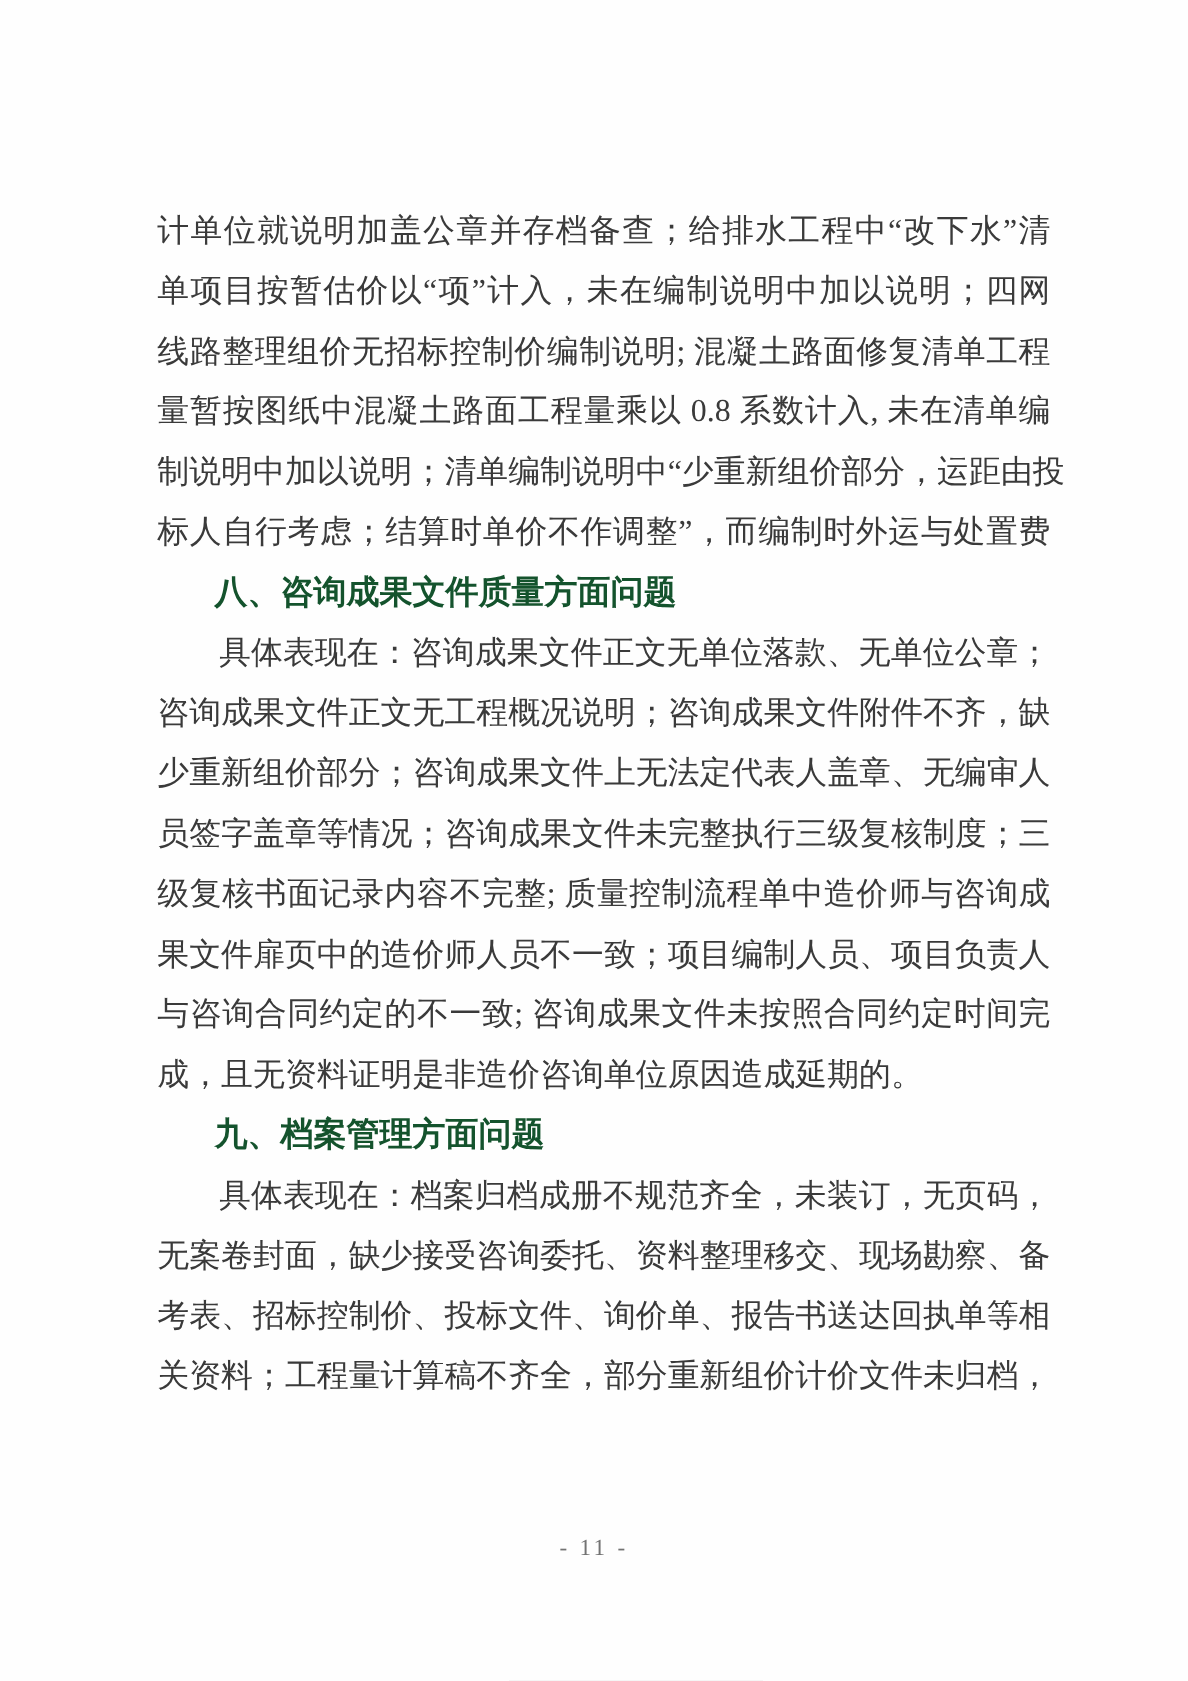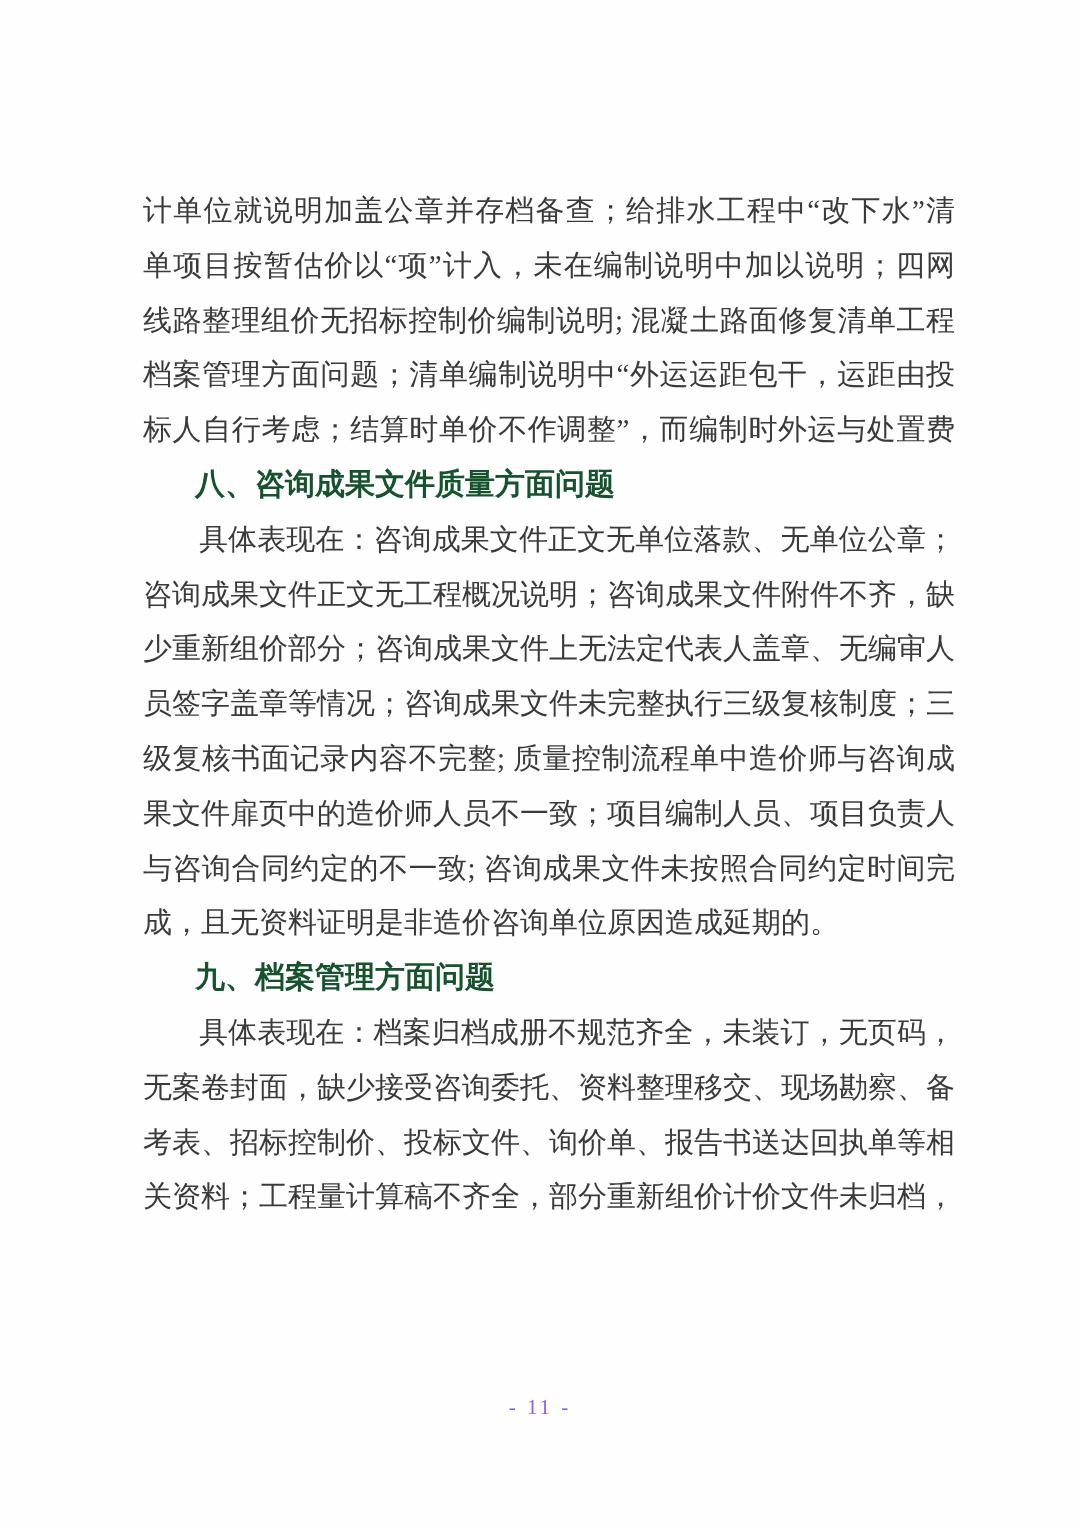--- a/index.html
+++ b/index.html
@@ -54,34 +54,35 @@
   .page-number {
     position: absolute;
     top: 1392px;
     left: 0;
     width: 100%;
     height: 30px;
     line-height: 30px;
     text-align: center;
     font-family: "Liberation Serif", "DejaVu Serif", serif;
     font-size: 21px;
-    color: #8b5cf6;
+    color: #737373;
     letter-spacing: 3px;
   }
 </style>
 </head>
 <body>
 
 <div class="page">
   <div class="textblock">
 
     <div class="row">计单位就说明加盖公章并存档备查；给排水工程中“改下水”清</div>
     <div class="row">单项目按暂估价以“项”计入，未在编制说明中加以说明；四网</div>
     <div class="row">线路整理组价无招标控制价编制说明; 混凝土路面修复清单工程</div>
-    <div class="row">档案管理方面问题；清单编制说明中“外运运距包干，运距由投</div>
+    <div class="row">量暂按图纸中混凝土路面工程量乘以 0.8 系数计入, 未在清单编</div>
+    <div class="row">制说明中加以说明；清单编制说明中“少重新组价部分，运距由投</div>
     <div class="row">标人自行考虑；结算时单价不作调整”，而编制时外运与处置费</div>
 
     <div class="heading">八、咨询成果文件质量方面问题</div>
 
     <div class="row indent">具体表现在：咨询成果文件正文无单位落款、无单位公章；</div>
     <div class="row">咨询成果文件正文无工程概况说明；咨询成果文件附件不齐，缺</div>
     <div class="row">少重新组价部分；咨询成果文件上无法定代表人盖章、无编审人</div>
     <div class="row">员签字盖章等情况；咨询成果文件未完整执行三级复核制度；三</div>
     <div class="row">级复核书面记录内容不完整; 质量控制流程单中造价师与咨询成</div>
     <div class="row">果文件扉页中的造价师人员不一致；项目编制人员、项目负责人</div>

